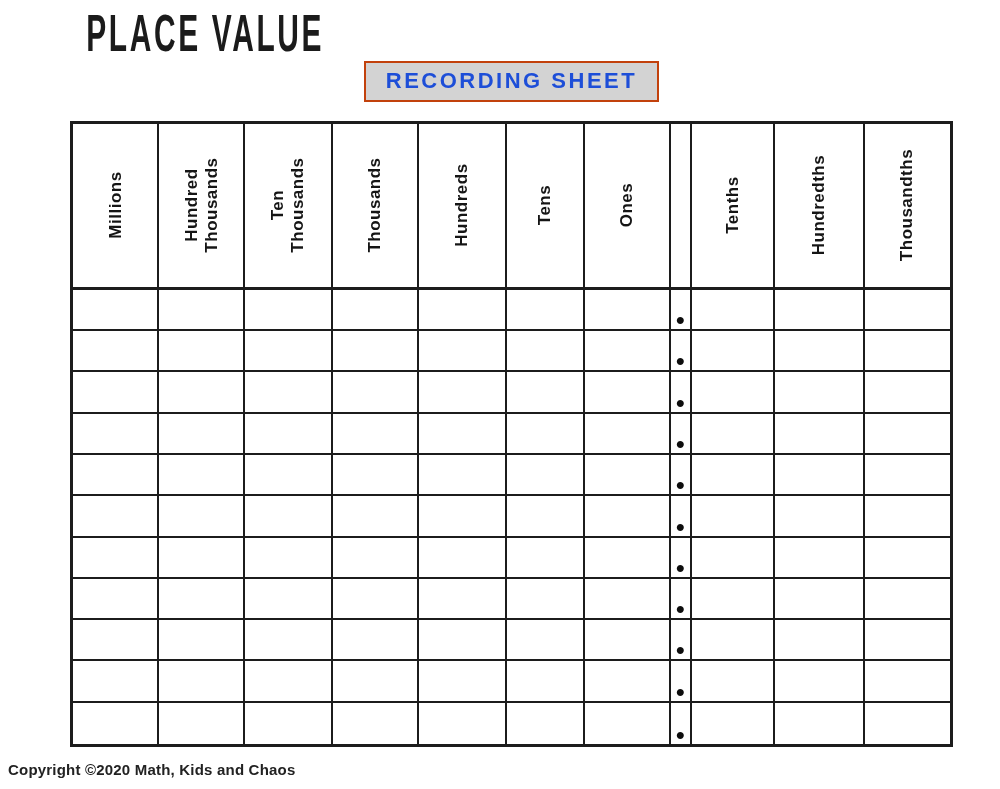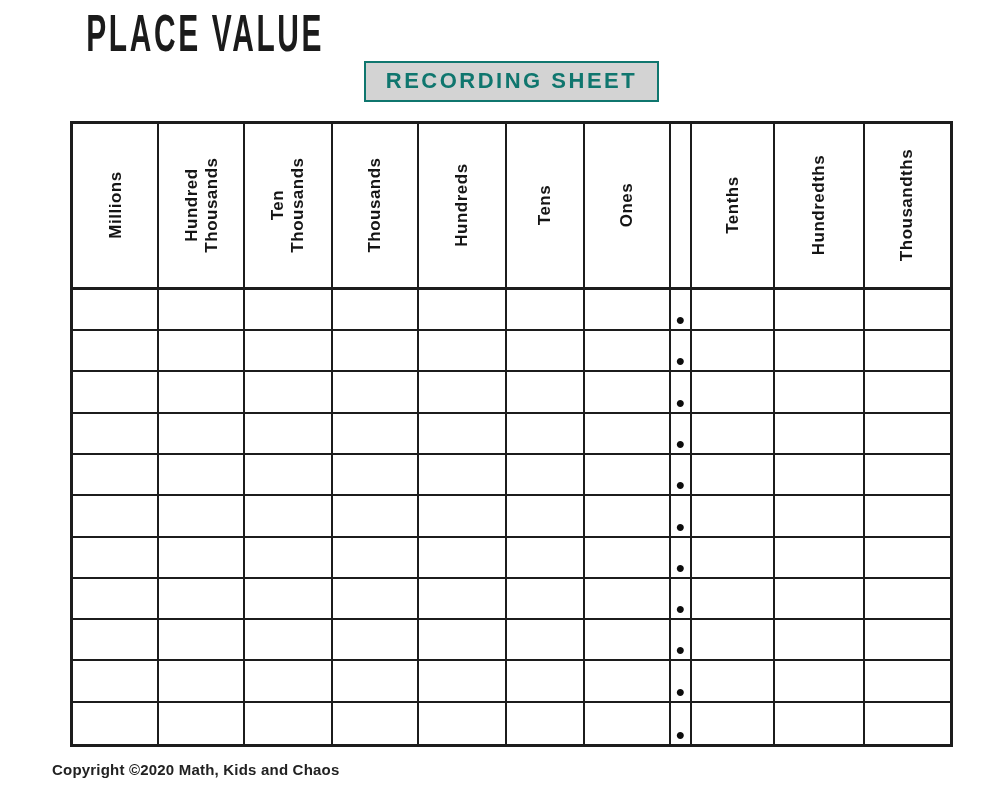--- a/index.html
+++ b/index.html
@@ -24,26 +24,26 @@
     color: #1b1b1b;
     white-space: nowrap;
   }
   .subtitle-wrap {
     position: absolute; left: 70px; top: 61px; width: 883px;
     text-align: center;
   }
   .subtitle {
     display: inline-block;
     background: #d3d3d3;
-    border: 2px solid #0f766e;
+    border: 2px solid #c2410c;
     padding: 5px 20px 6px 20px;
     font-weight: bold;
     font-size: 22px;
     letter-spacing: 2.5px;
-    color: #0f766e;
+    color: #1d4ed8;
     white-space: nowrap;
   }
   .pv-table {
     position: absolute; left: 70px; top: 121px;
     width: 883px; height: 626px;
     box-sizing: border-box;
     border: 3px solid #1c1c1c;
     display: grid;
     grid-template-columns: 87fr 86fr 89fr 86fr 89fr 79fr 86fr 21fr 84fr 90fr 86fr;
     grid-template-rows: 166fr repeat(11, 41.3fr);
@@ -80,21 +80,20 @@
     line-height: 11px;
     margin-bottom: 3px;
     color: #0d0d0d;
   }
   .copyright {
     position: absolute; left: 8px; top: 761px;
     font-size: 15px;
     font-weight: bold;
     letter-spacing: 0.2px;
     color: #222222;
-    margin-left: 44px;
   }
 </style>
 </head>
 <body>
 
 <div class="title-wrap">
   <span class="title">PLACE VALUE</span>
 </div>
 
 <div class="subtitle-wrap">

